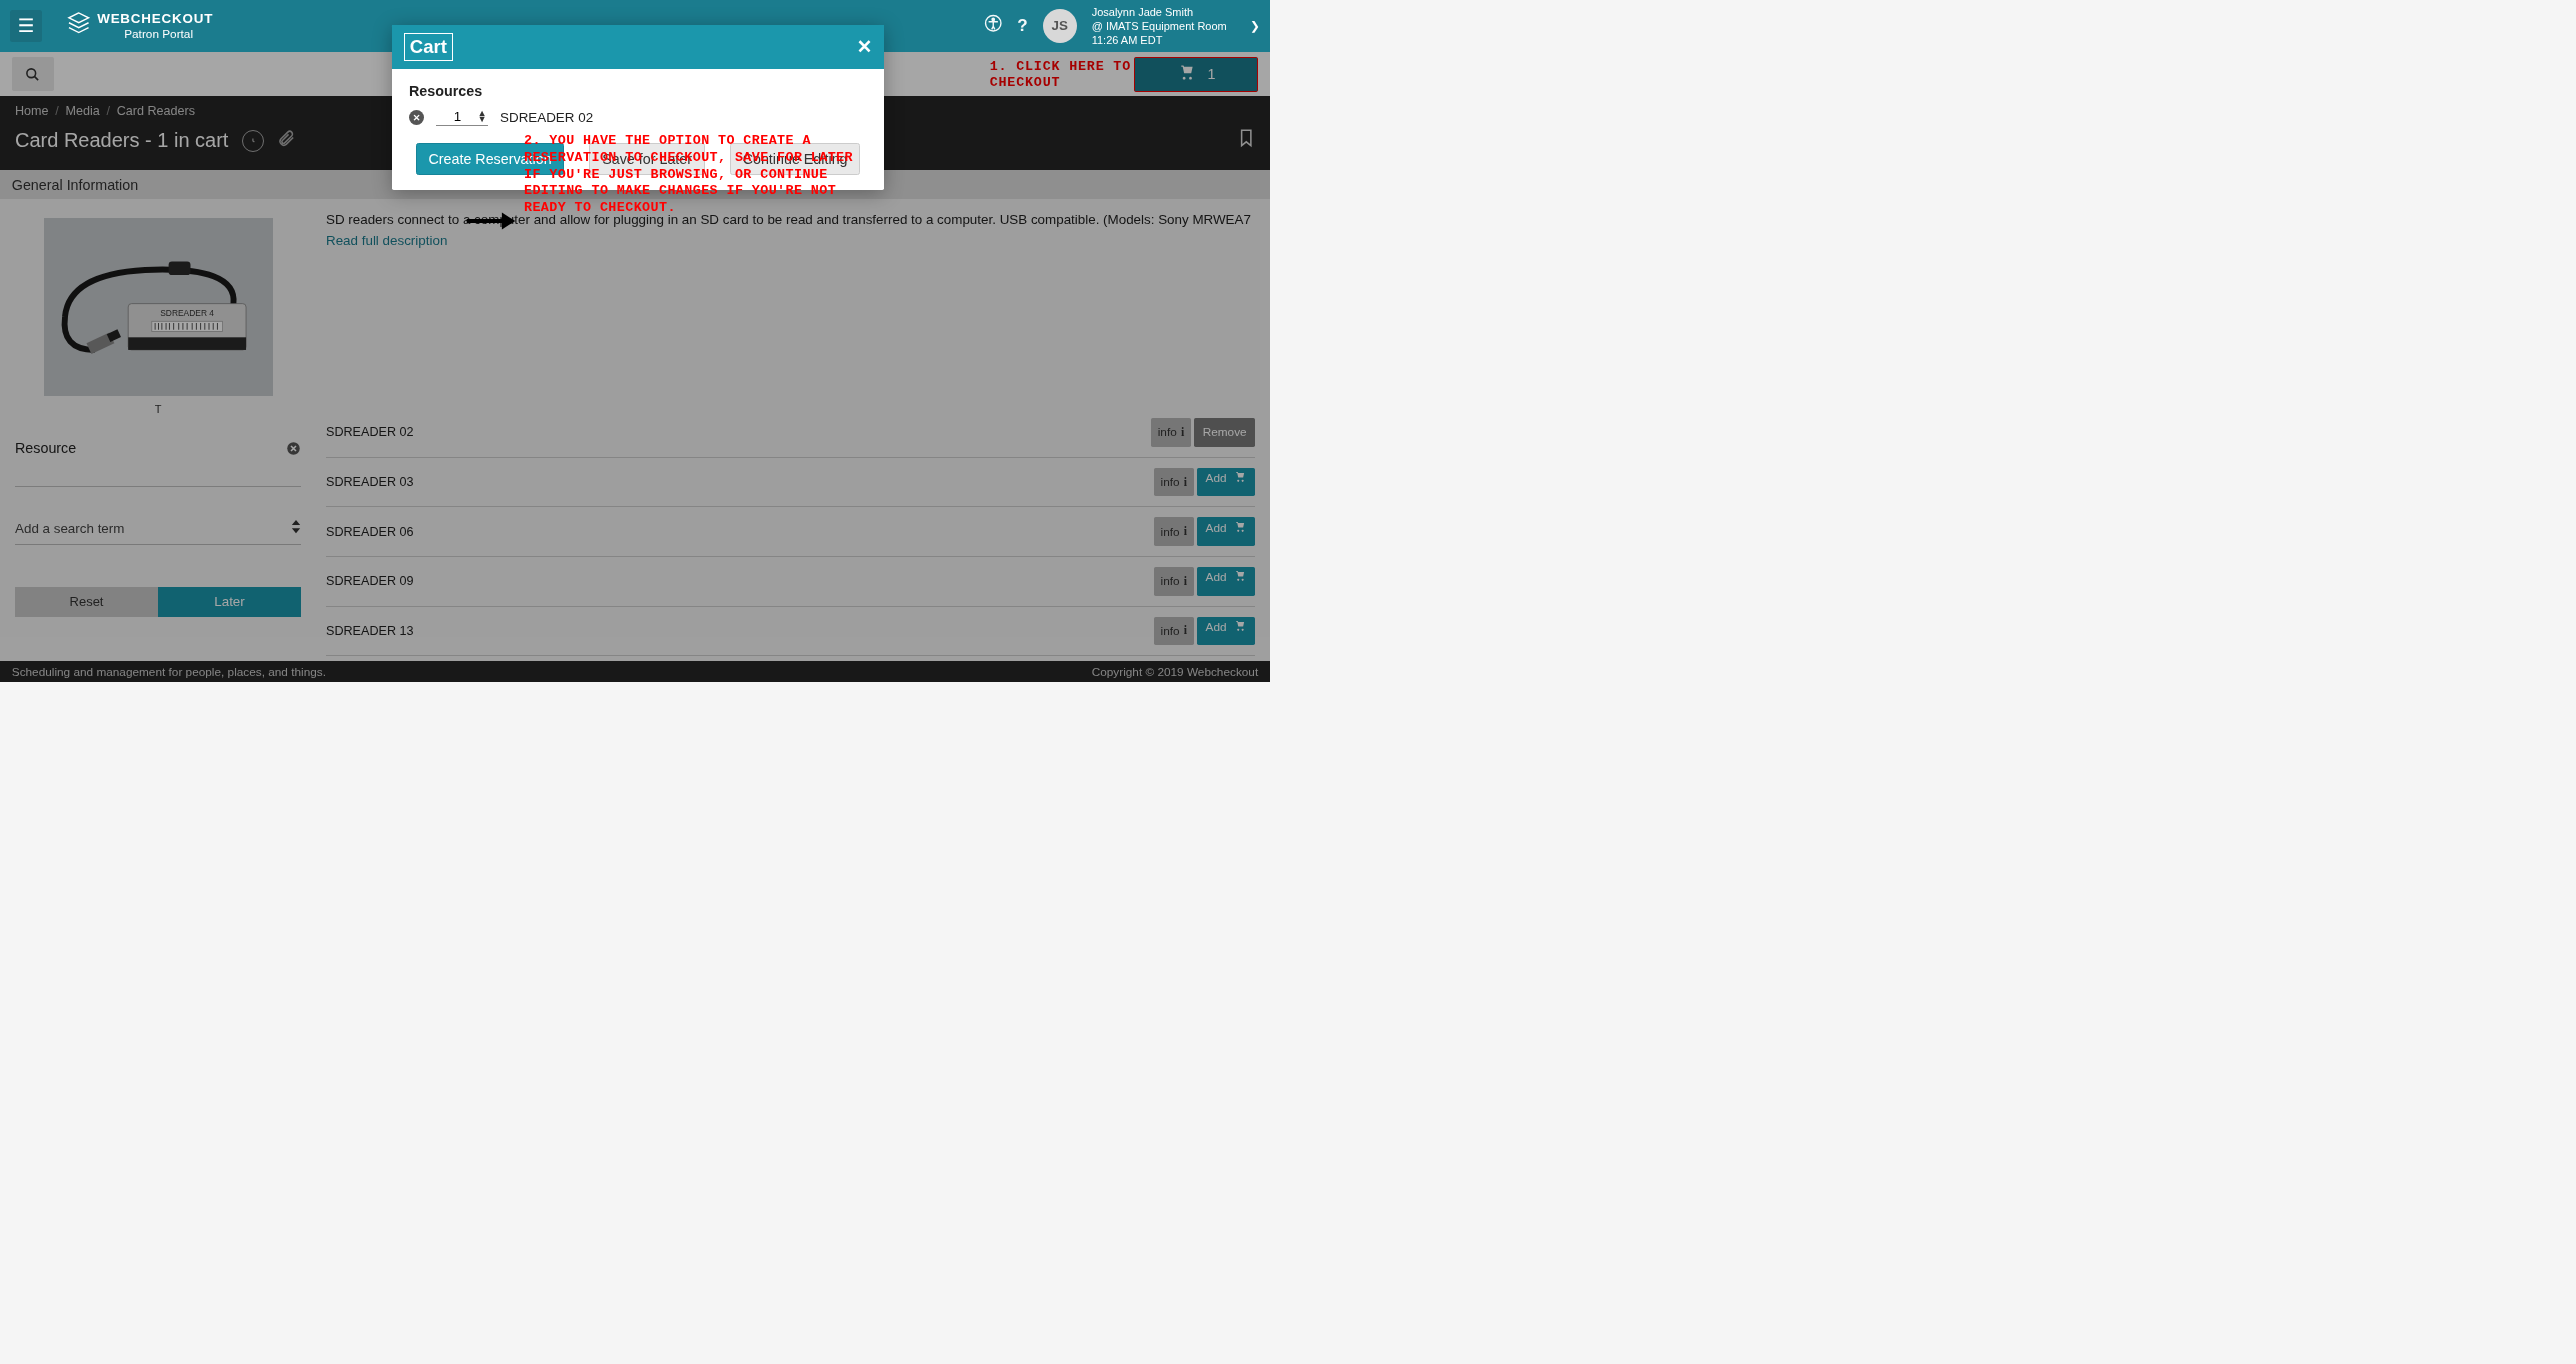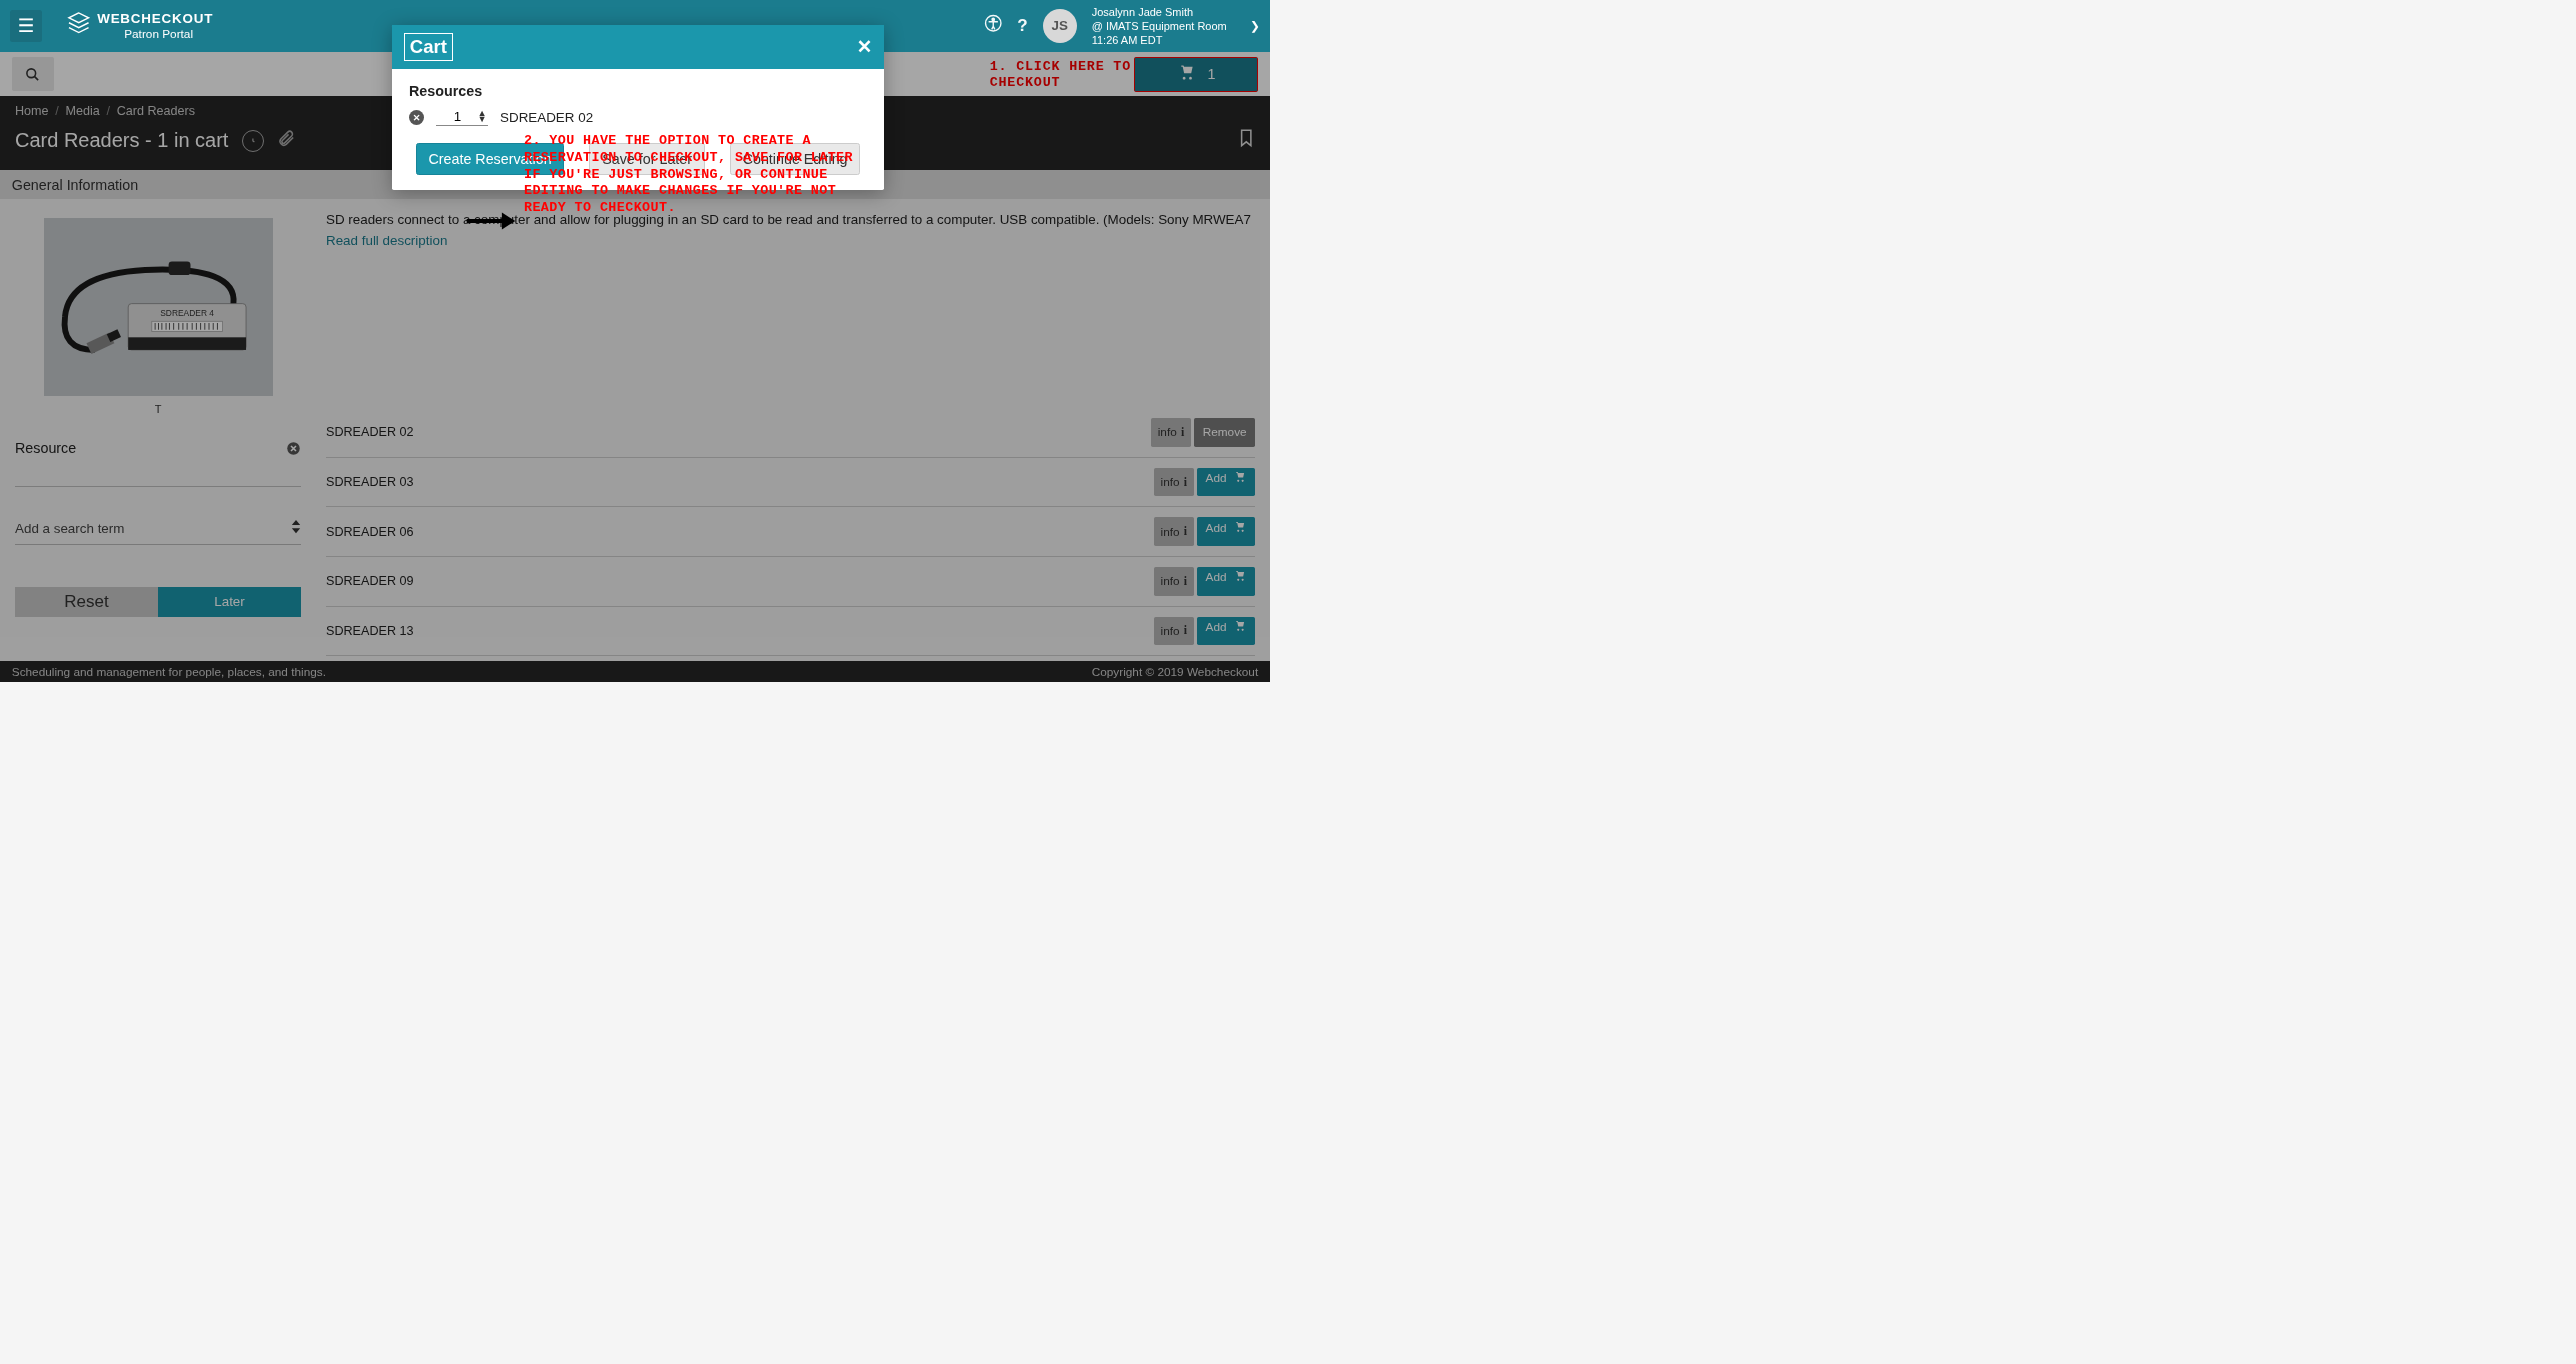--- a/index.html
+++ b/index.html
@@ -44,21 +44,21 @@
 .prod-img { width: 229px; height: 178px; background: #c5c9cc; margin: 7px auto; position: relative; display: flex; justify-content: center; }
 .prod-img svg { width: 100%; height: 100%; }
 .img-cap { text-align: center; font-size: 11px; color: #333; margin-top: 5px; }
 .res-row { display: flex; align-items: center; justify-content: space-between; margin-top: 25px; border-bottom: 1.7px solid #bfbfbf; padding-bottom: 30px; }
 .res-label { font-size: 14.3px; color: #222; }
 .x-circle { width: 15px; height: 15px; color: #555; font-size: 13.4px; }
 .search-term-row { display: flex; align-items: center; border-bottom: 0.8px solid #bbb; padding: 25px 0 6.7px 0; margin-top: 8.4px; }
 .search-term-label { font-size: 13.4px; color: #444; flex: 1; }
 .sort-ico { font-size: 11.8px; color: #333; }
 .btn-row { display: flex; margin-top: 42px; }
-.reset-btn { flex: 1; background: #c8c8c8; color: #333; height: 30px; display: flex; align-items: center; justify-content: center; font-size: 17px; }
+.reset-btn { flex: 1; background: #c8c8c8; color: #333; height: 30px; display: flex; align-items: center; justify-content: center; font-size: 13px; }
 .search-main-btn { flex: 1; background: #1b97ac; color: #fff; height: 30px; display: flex; align-items: center; justify-content: center; font-size: 13.4px; }
 
 .right-col { flex: 1; min-width: 0; }
 .desc { font-size: 13.4px; color: #222; line-height: 1.4; white-space: nowrap; overflow: hidden; }
 .read-link { color: #1b7c8e; font-size: 13.4px; margin-top: 3.4px; display: inline-block; }
 .item-list { margin-top: 160px; }
 .item-row { display: flex; align-items: center; border-top: 0.8px solid #ccc; padding: 10px 0; }
 .item-row:first-child { border-top: none; }
 .item-name { font-size: 12.6px; color: #222; }
 .item-actions { margin-left: auto; display: flex; gap: 3.4px; }

